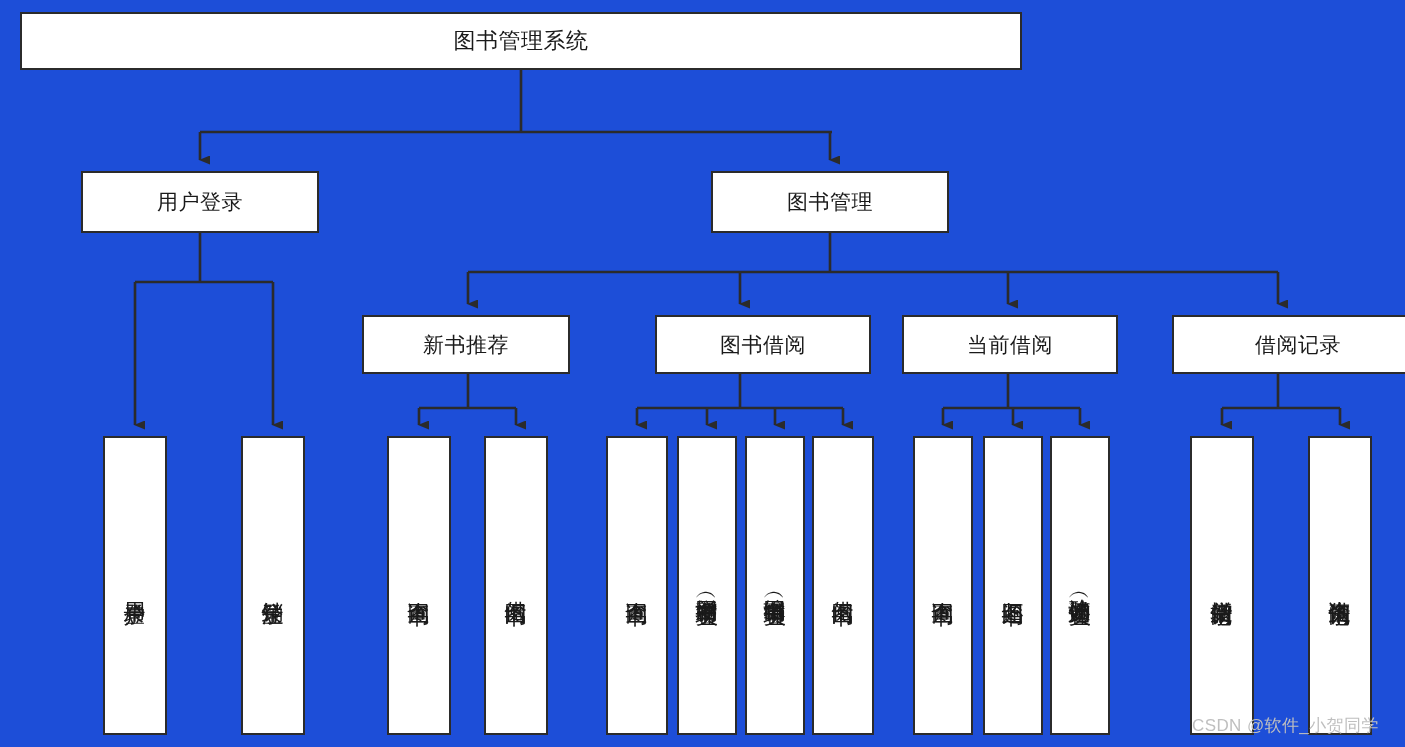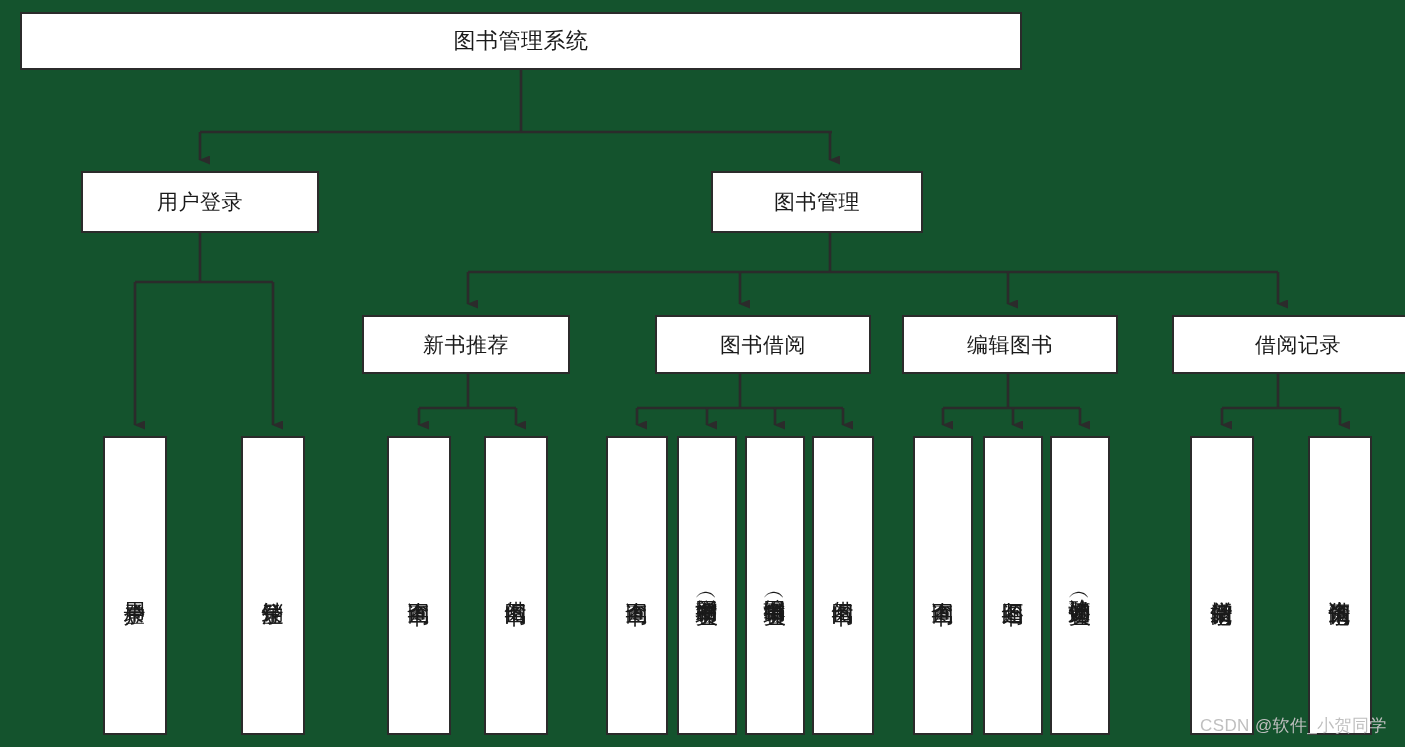--- a/index.html
+++ b/index.html
@@ -11,21 +11,21 @@
     width: 1405px;
     height: 747px;
     font-family: "Liberation Sans", "DejaVu Sans", sans-serif;
     overflow: hidden;
     position: relative;
   }
   #diagram-root {
     position: relative;
     width: 1405px;
     height: 747px;
-    background: #14532d;
+    background: #1d4ed8;
   }
   .conn-layer {
     position: absolute;
     left: 0;
     top: 0;
     width: 1405px;
     height: 747px;
     pointer-events: none;
   }
   .node {
@@ -65,21 +65,20 @@
   }
   .watermark {
     position: absolute;
     left: 1192px;
     top: 714px;
     font-size: 17px;
     color: #bfbfbf;
     letter-spacing: 0.4px;
     white-space: nowrap;
     user-select: none;
-    margin-left: 8px;
   }
 </style>
 </head>
 <body>
 
 <div id="diagram-root">
 
   <svg class="conn-layer" viewBox="0 0 1405 747" width="1405" height="747" xmlns="http://www.w3.org/2000/svg">
     <defs>
       <marker id="arrowhead" markerWidth="9" markerHeight="11" refX="4.5" refY="10" orient="auto" markerUnits="userSpaceOnUse">
@@ -130,32 +129,32 @@
     </g>
   </svg>
 
   <div class="node h root" style="left:20px; top:12px; width:1002px; height:58px;">
     <span class="label">图书管理系统</span>
   </div>
 
   <div class="node h" style="left:81px; top:171px; width:238px; height:62px;">
     <span class="label">用户登录</span>
   </div>
-  <div class="node h" style="left:711px; top:171px; width:212px; height:62px;">
+  <div class="node h" style="left:711px; top:171px; width:238px; height:62px;">
     <span class="label">图书管理</span>
   </div>
 
   <div class="node h" style="left:362px; top:315px; width:208px; height:59px;">
     <span class="label">新书推荐</span>
   </div>
   <div class="node h" style="left:655px; top:315px; width:216px; height:59px;">
     <span class="label">图书借阅</span>
   </div>
   <div class="node h" style="left:902px; top:315px; width:216px; height:59px;">
-    <span class="label">编辑图书</span>
+    <span class="label">当前借阅</span>
   </div>
   <div class="node h" style="left:1172px; top:315px; width:240px; height:59px;padding-left:12px;">
     <span class="label">借阅记录</span>
   </div>
 
   <div class="node v" style="left:103px; top:436px; width:64px; height:299px;">
     <span class="label">用户登录</span>
   </div>
   <div class="node v" style="left:241px; top:436px; width:64px; height:299px;">
     <span class="label">注销登录</span>

